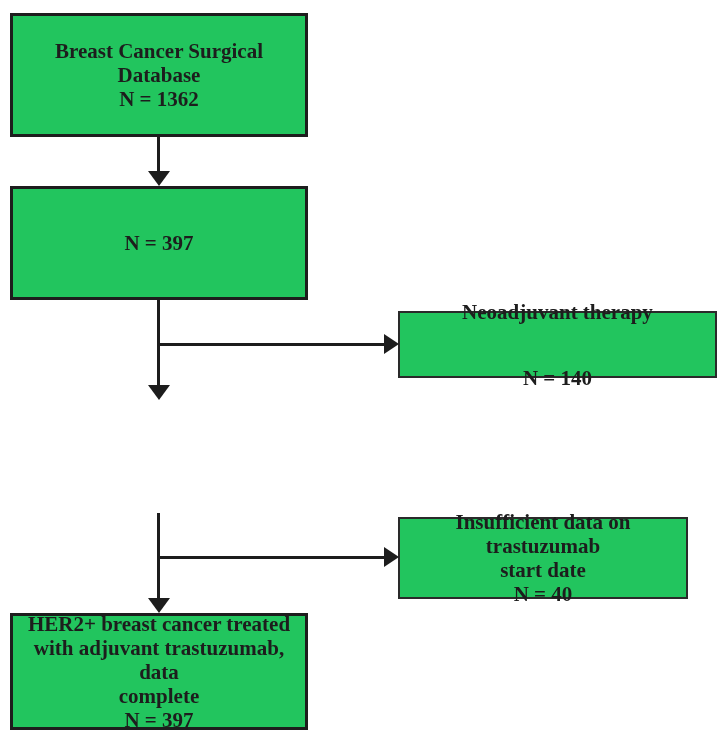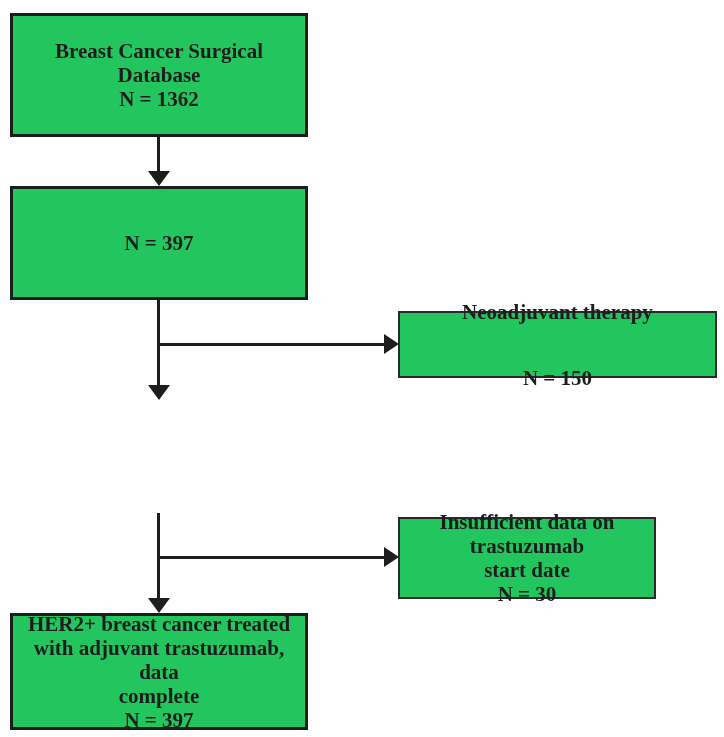--- a/index.html
+++ b/index.html
@@ -78,27 +78,27 @@
 
   <div class="box main" style="left:10px; top:613px; width:298px; height:117px;">
     <div class="label">HER2+ breast cancer treated
 with adjuvant trastuzumab, data
 complete</div>
     <div class="count">N = 397</div>
   </div>
 
   <div class="box side" style="left:398px; top:311px; width:319px; height:67px;gap:42px;">
     <div class="label">Neoadjuvant therapy</div>
-    <div class="count">N = 150</div>
+    <div class="count">N = 140</div>
   </div>
 
-  <div class="box side" style="left:398px; top:517px; width:258px; height:82px;">
+  <div class="box side" style="left:398px; top:517px; width:290px; height:82px;">
     <div class="label">Insufficient data on trastuzumab
 start date</div>
-    <div class="count">N = 30</div>
+    <div class="count">N = 40</div>
   </div>
 
   <div class="vline" style="left:157px; top:137px; height:35px;"></div>
   <div class="head-down" style="left:148px; top:171px;"></div>
 
   <div class="vline" style="left:157px; top:300px; height:86px;"></div>
   <div class="head-down" style="left:148px; top:385px;"></div>
 
   <div class="hline" style="left:157px; top:343px; width:228px;"></div>
   <div class="head-right" style="left:384px; top:334px;"></div>

